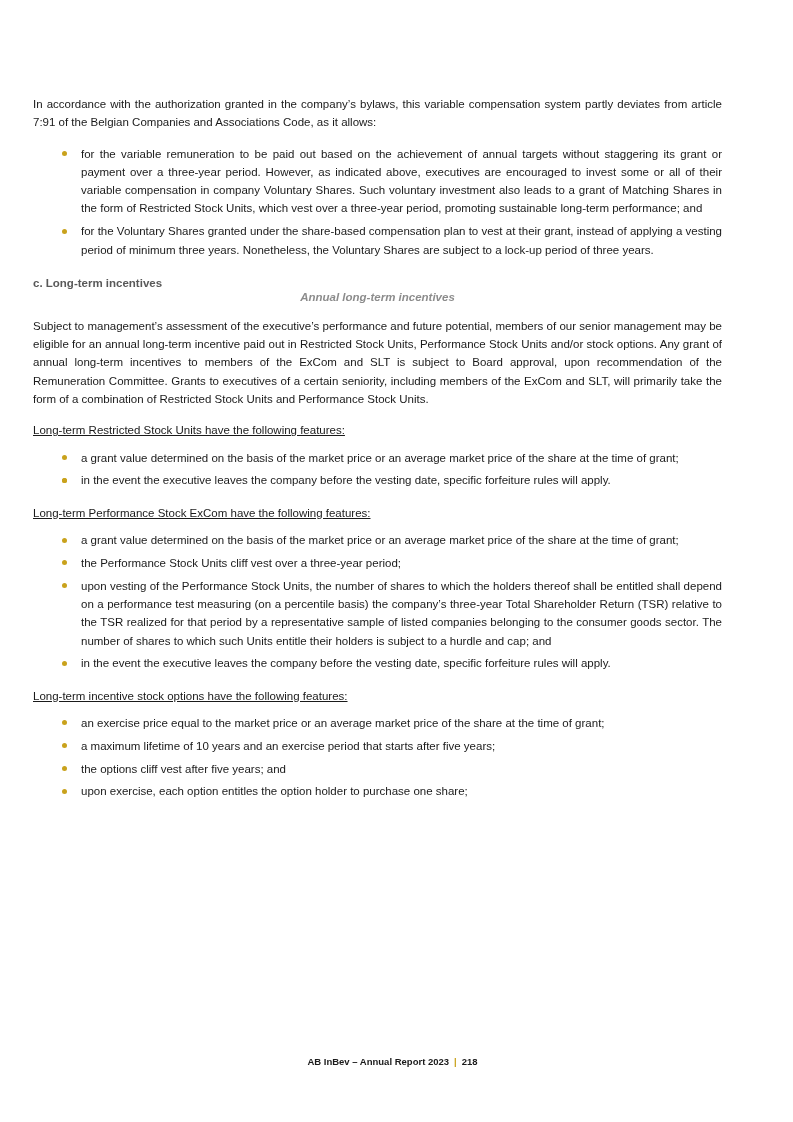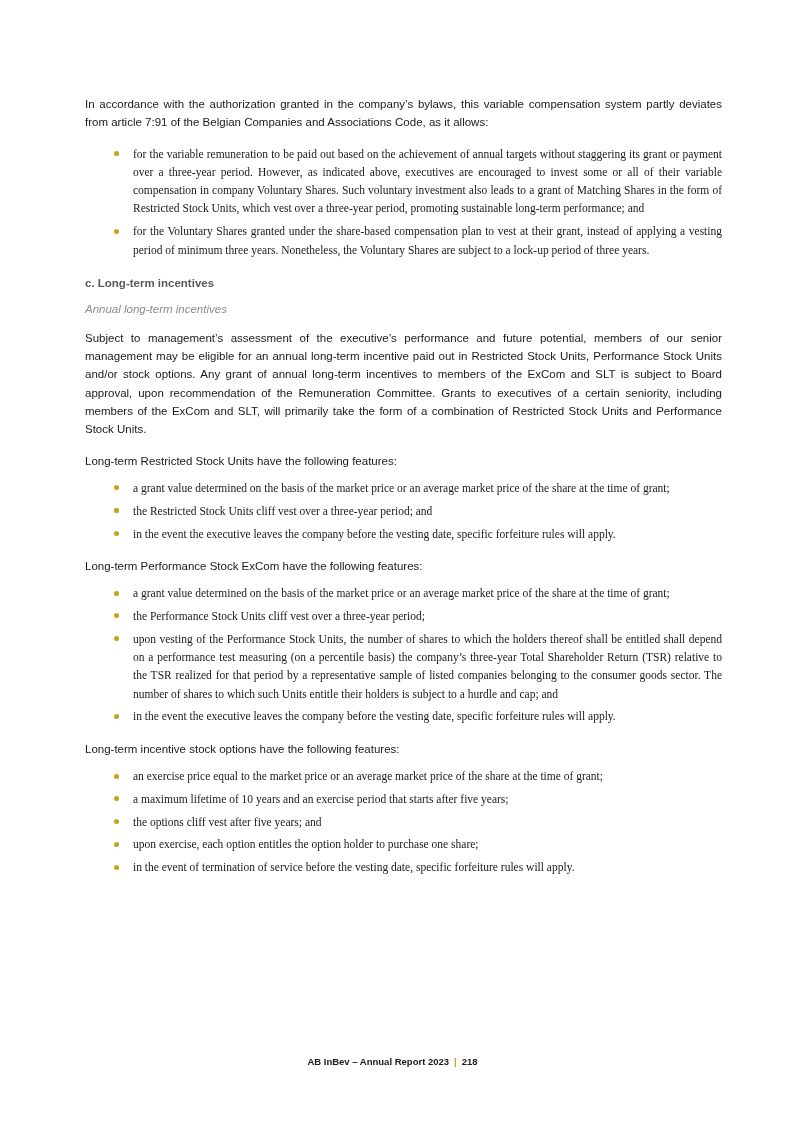--- a/index.html
+++ b/index.html
@@ -8,67 +8,67 @@
     width: 793px;
     height: 1122px;
     position: relative;
     font-family: "Liberation Sans", sans-serif;
     color: #1a1a1a;
     overflow: hidden;
   }
   .page {
     position: absolute;
     inset: 0;
-    padding: 95px 71px 0 85px;
+    padding: 95px 71px 0 33px;
     background: #ffffff;
   }
   .body-text {
     font-size: 11.5px;
     line-height: 18.3px;
     text-align: justify;
     margin: 0 0 13px 0;
   }
-  .lead { margin-bottom: 9px; }
+  .lead { margin-bottom: 9px; text-decoration: underline; }
   .bullet-list {
     list-style: none;
     margin: 0 0 14px 0;
     padding: 0;
   }
   .bullet-item {
     position: relative;
     padding-left: 48px;
     font-size: 11.5px;
     line-height: 18.3px;
     text-align: justify;
     margin-bottom: 4.5px;
-    font-family: Liberation Serif, serif;
   }
   .dot {
     position: absolute;
     left: 29px;
     top: 6.5px;
     width: 5px;
     height: 5px;
     border-radius: 50%;
     background: var(--bullet, #c9a21c);
   }
   .heading {
     font-size: 11.5px;
     font-weight: bold;
     color: #595959;
     margin: 17px 0 0 0;
     line-height: 14px;
   }
   .subheading {
     font-size: 11.5px;
-    font-weight: normal;
+    font-weight: bold;
     font-style: italic;
     color: #8c8c8c;
-    margin: 12px 0 13px 0;
+    margin: 0 0 13px 0;
     line-height: 14px;
+    text-align: center;
   }
   .footer {
     position: absolute;
     left: 0;
     right: 8px;
     top: 1056px;
     text-align: center;
     font-size: 9.5px;
     font-weight: bold;
     color: #1a1a1a;
@@ -106,24 +106,20 @@
   <ul class="bullet-list">
     <li class="bullet-item">
       <span class="dot"></span>
       <span>a grant value determined on the basis of the market price or an average market price of the share at the time of grant;</span>
     </li>
     <li class="bullet-item">
       <span class="dot"></span>
     </li>
     <li class="bullet-item">
       <span class="dot"></span>
-      <span>the Restricted Stock Units cliff vest over a three-year period; and</span>
-    </li>
-    <li class="bullet-item">
-      <span class="dot"></span>
       <span>in the event the executive leaves the company before the vesting date, specific forfeiture rules will apply.</span>
     </li>
   </ul>
 
   <p class="body-text lead">Long-term Performance Stock ExCom have the following features:</p>
   <ul class="bullet-list">
     <li class="bullet-item">
       <span class="dot"></span>
       <span>a grant value determined on the basis of the market price or an average market price of the share at the time of grant;</span>
     </li>
@@ -152,23 +148,19 @@
       <span>a maximum lifetime of 10 years and an exercise period that starts after five years;</span>
     </li>
     <li class="bullet-item">
       <span class="dot"></span>
       <span>the options cliff vest after five years; and</span>
     </li>
     <li class="bullet-item">
       <span class="dot"></span>
       <span>upon exercise, each option entitles the option holder to purchase one share;</span>
     </li>
-    <li class="bullet-item">
-      <span class="dot"></span>
-      <span>in the event of termination of service before the vesting date, specific forfeiture rules will apply.</span>
-    </li>
   </ul>
 
   <div class="footer">
     <span>AB InBev – Annual Report 2023</span><span class="footer-sep">|</span><span>218</span>
   </div>
 
 </div>
 
 </body></html>

